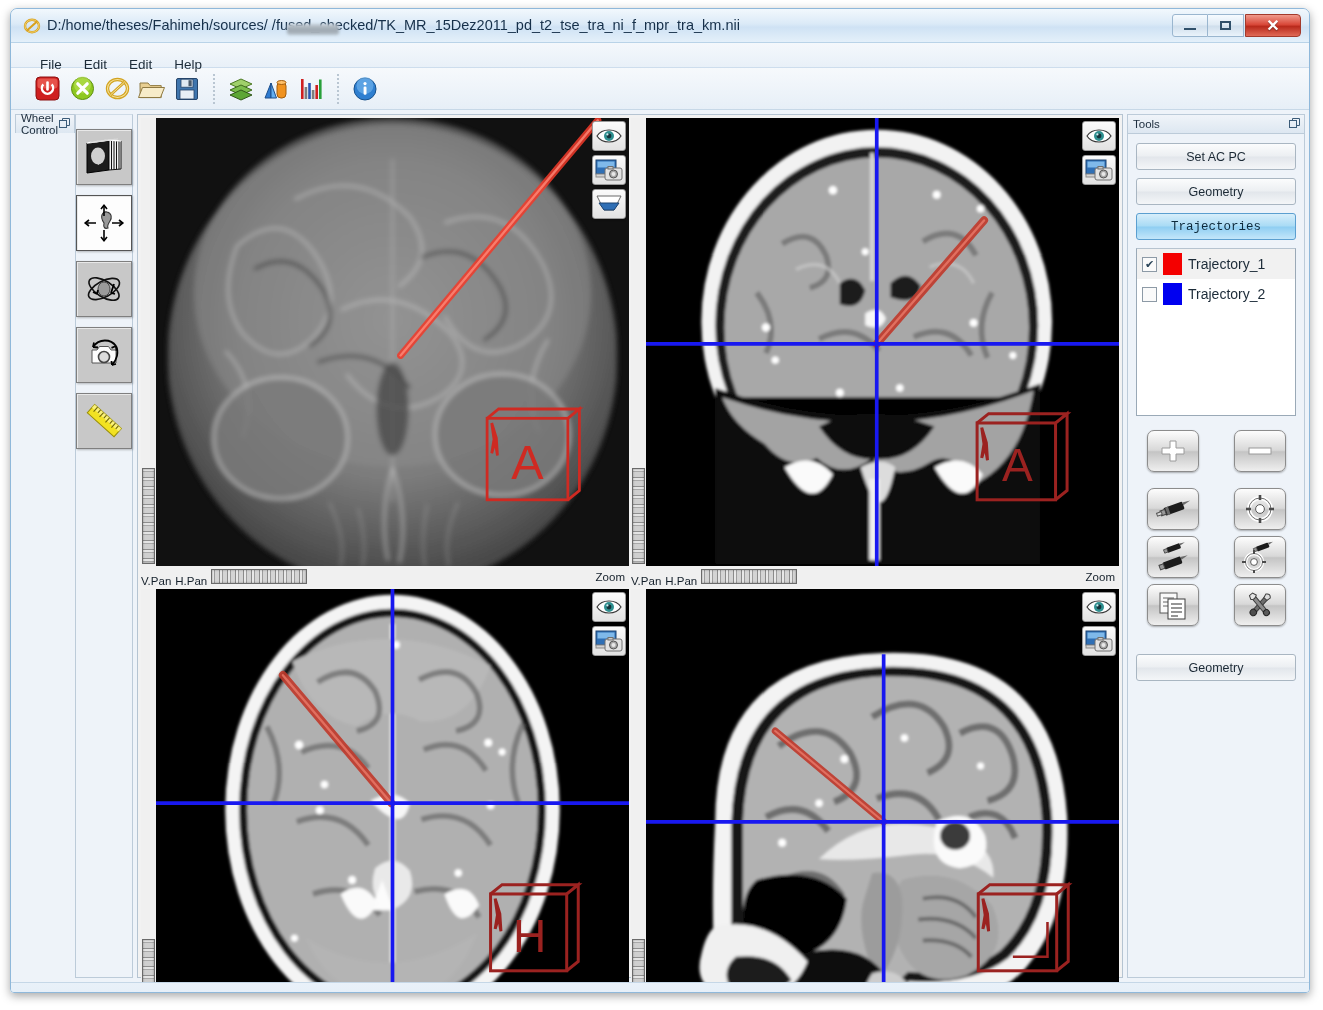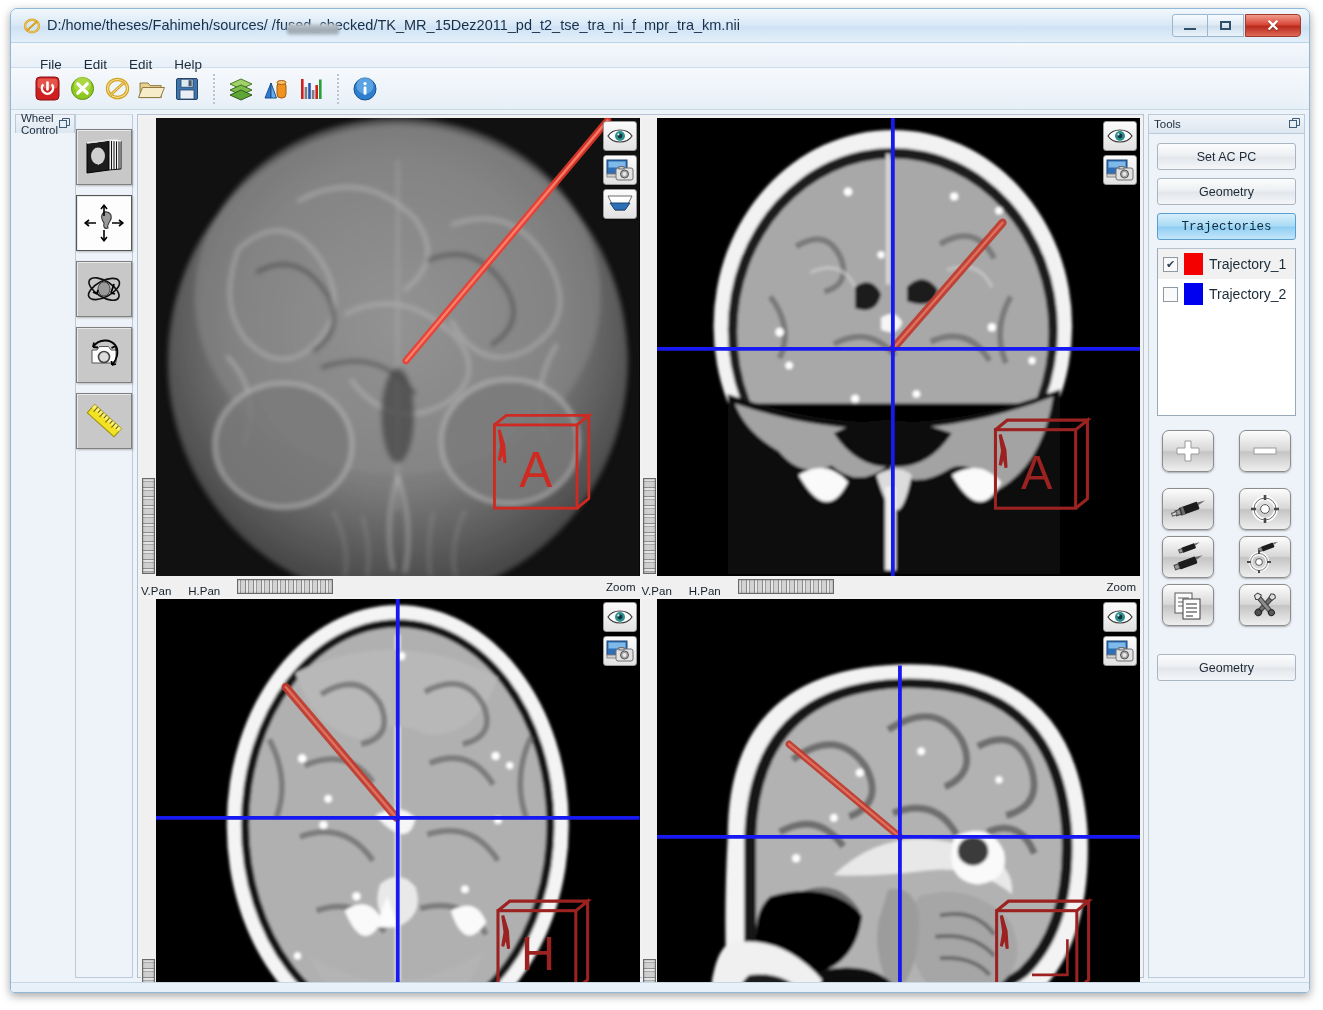--- a/index.html
+++ b/index.html
@@ -161,21 +161,21 @@
   .vp-canvas {
     position: relative; flex: 1;
     background: #000; overflow: hidden;
   }
   .vp-footer {
     height: 21px;
     display: flex; align-items: center;
     font-size: 11.5px; color:#15202b;
     background: #f0f0f0;
   }
-  .vp-footer .lbl { padding-right: 17px; margin-top: 8px; }
+  .vp-footer .lbl { padding-right: 4px; margin-top: 8px; }
   .hslider {
     width: 96px; height: 15px;
     border: 1px solid #6a6a6a;
     background-image: repeating-linear-gradient(90deg,
        #e8e8e8 0 2px, #9c9c9c 2px 3px, #d4d4d4 3px 7px, #8a8a8a 7px 8px);
     box-shadow: inset 0 0 2px rgba(0,0,0,.4);
   }
   .zoom-lbl { margin-left: auto; padding-right: 4px; }
 
   
@@ -186,21 +186,21 @@
   }
   .ov-btn {
     width: 34px; height: 30px;
     border: 1px solid #9a9a9a; border-radius: 3px;
     background: linear-gradient(180deg,#fbfbfb,#e2e2e2);
     display:flex; align-items:center; justify-content:center;
     box-shadow: 0 1px 2px rgba(0,0,0,.3);
   }
 
   
-  #right-dock { width: 157px; margin-left: 4px; display:flex; flex-direction:column; }
+  #right-dock { width: 178px; margin-left: 4px; display:flex; flex-direction:column; }
   #tools-panel {
     flex: 1;
     background: #eef3f9;
     border: 1px solid #bccbd9;
     padding: 9px 8px 0 8px;
     display: flex; flex-direction: column;
   }
   .tool-btn {
     height: 27px; margin-bottom: 8px;
     border: 1px solid #a9b6c2; border-radius: 3px;

